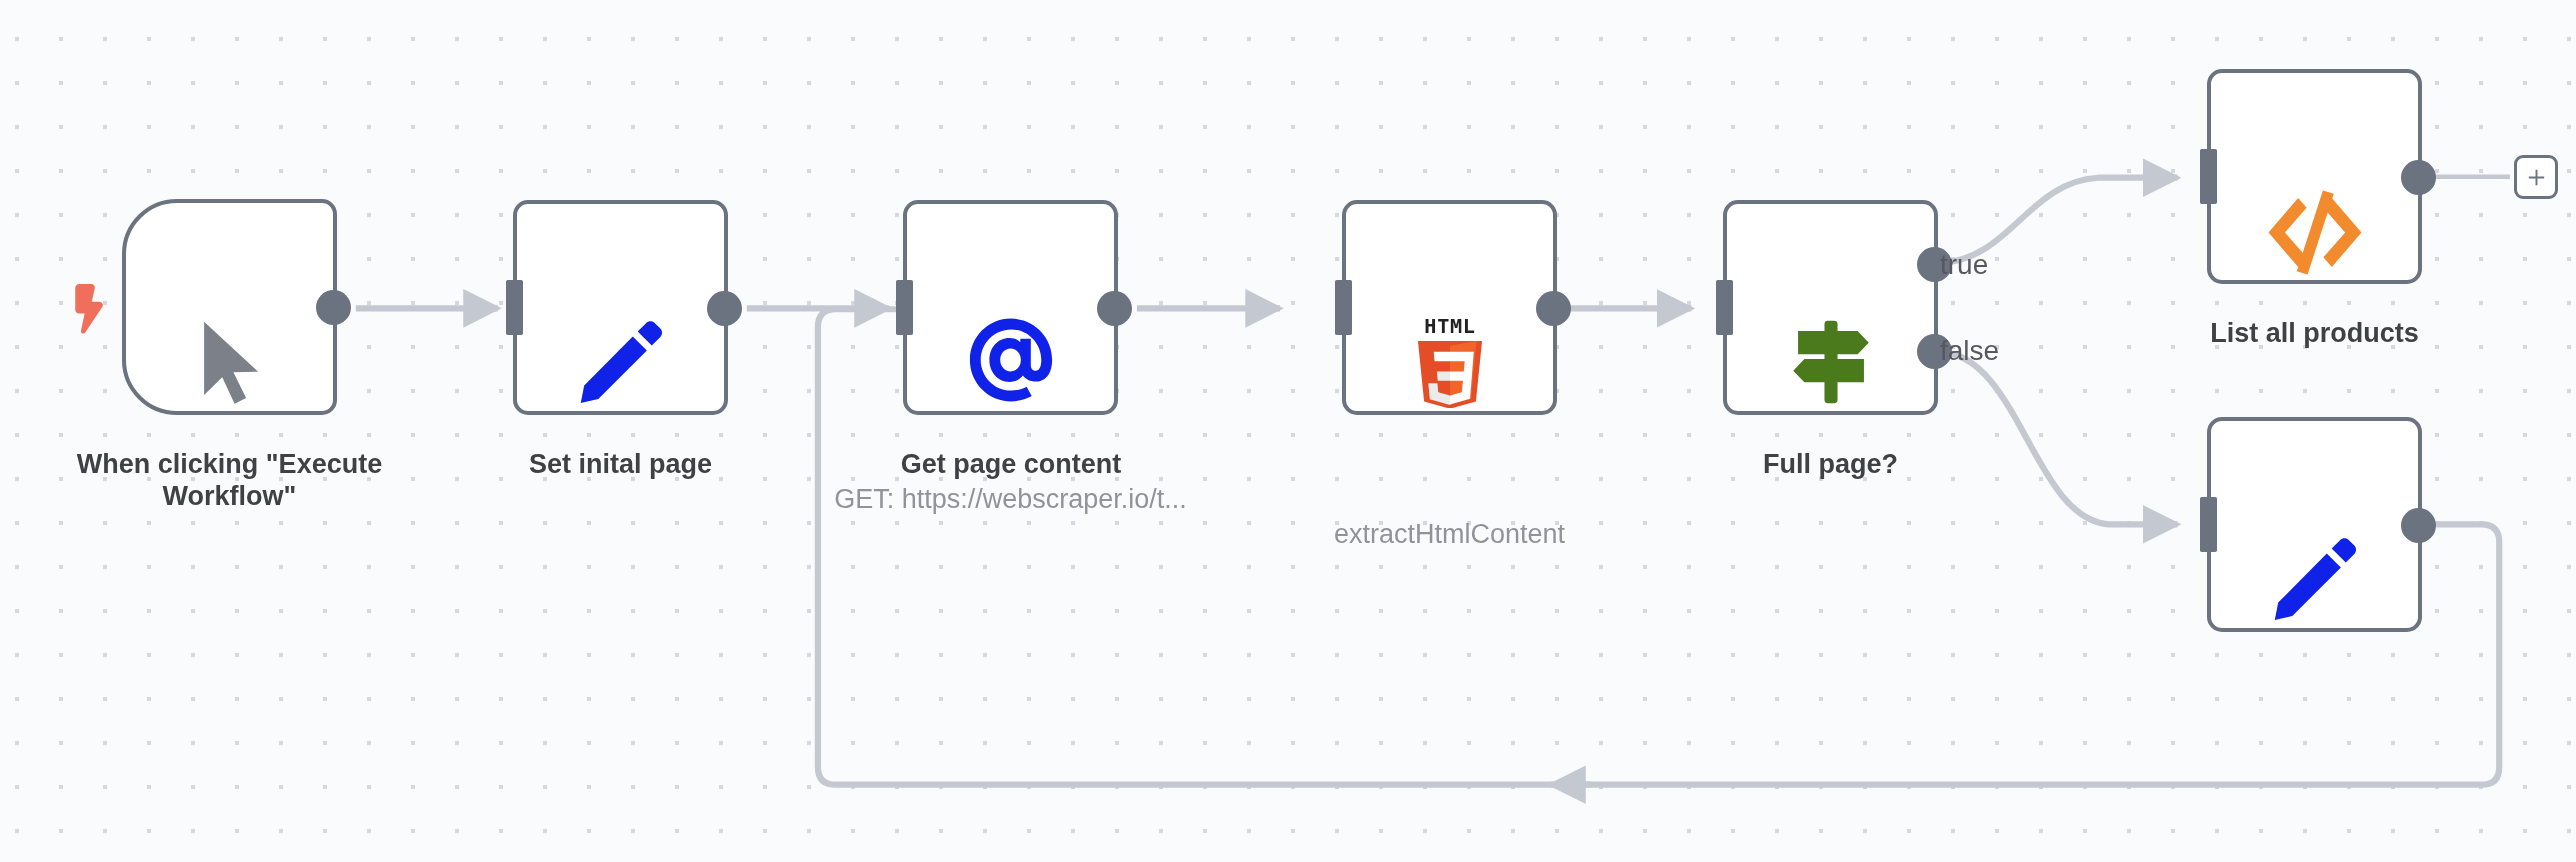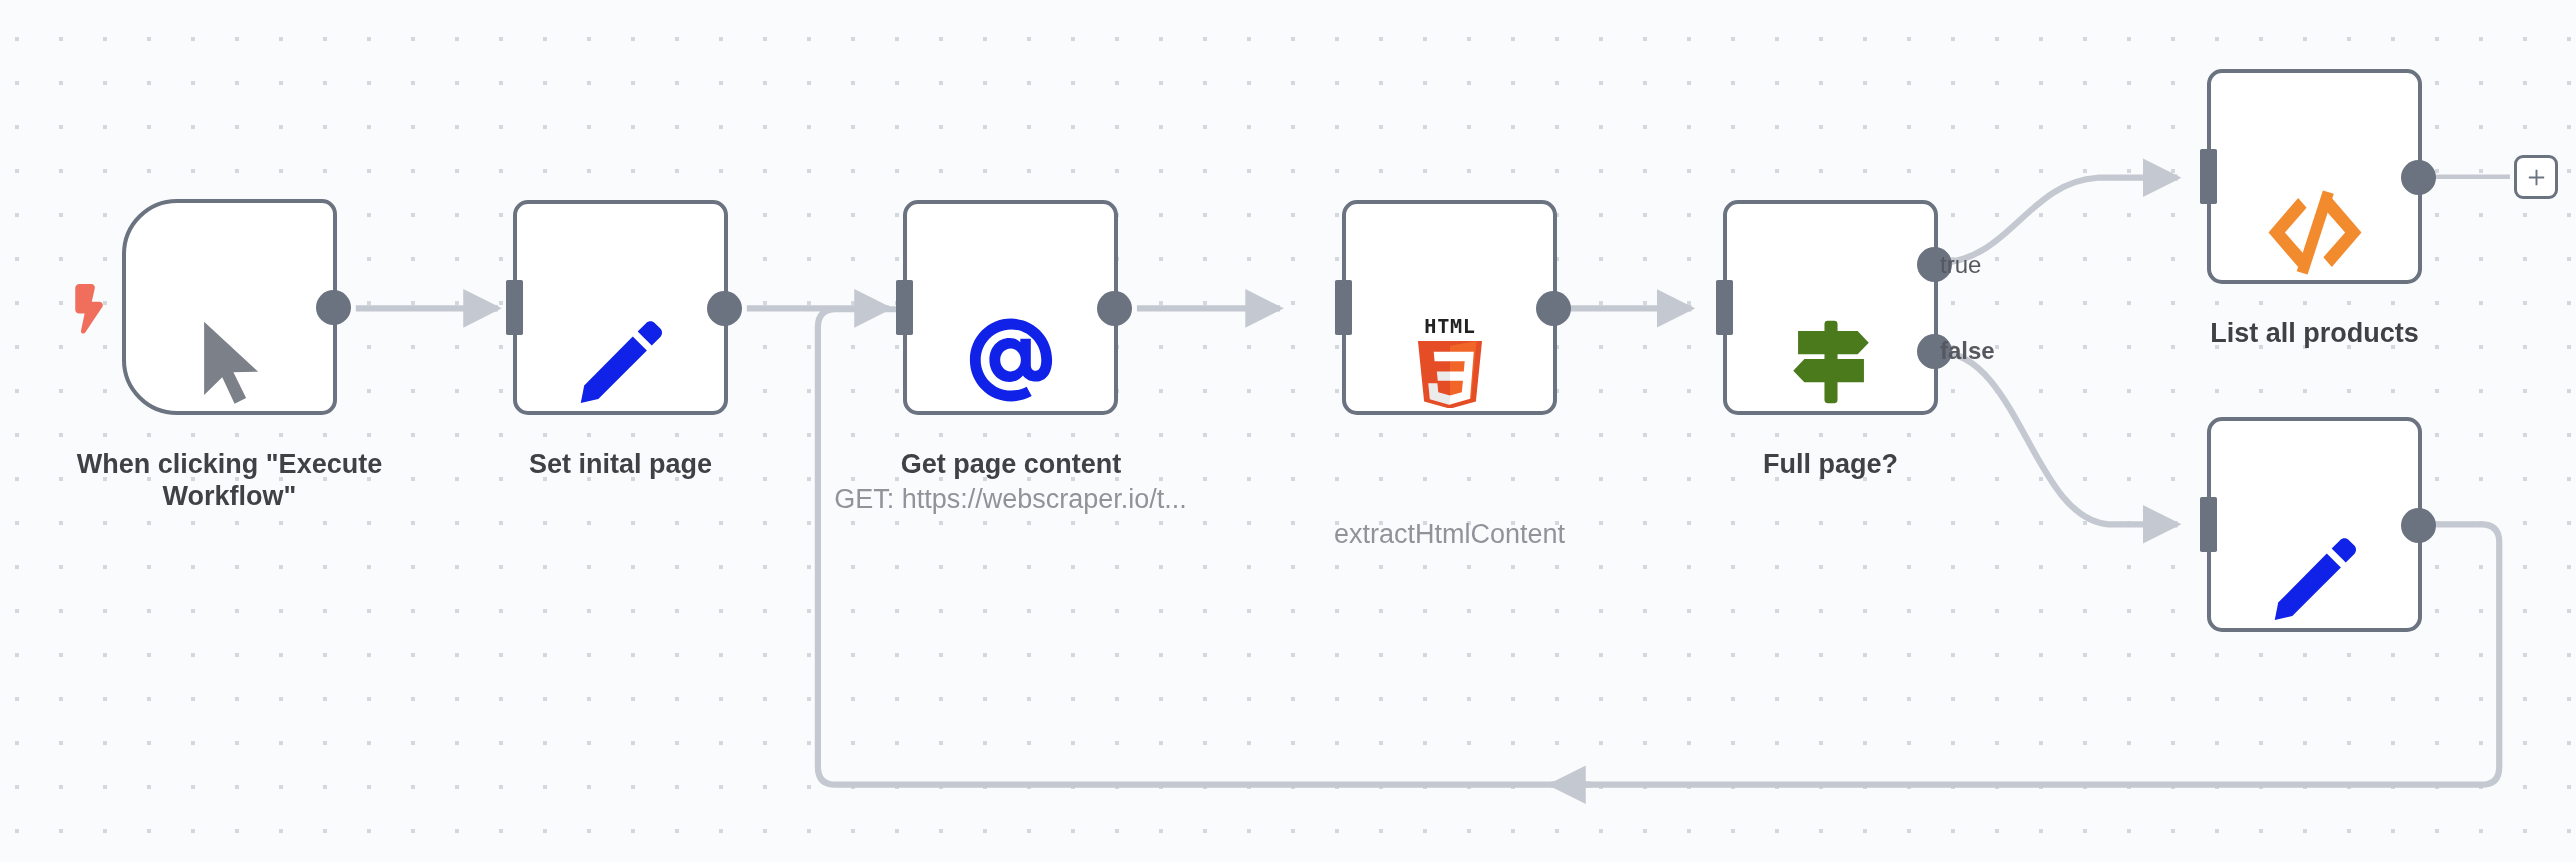--- a/index.html
+++ b/index.html
@@ -57,24 +57,24 @@
     position: absolute;
     width: 35px;
     height: 35px;
     background: #6b7280;
     border-radius: 50%;
     right: -18px;
     top: 50%;
     margin-top: -17px;
   }
   .port-out.slot-true { top: 29%; }
-  .port-out.slot-false { top: 71%; font-weight: bold; }
+  .port-out.slot-false { top: 71%; }
   .port-label {
     position: absolute;
-    font-size: 24px;
+    font-size: 28px;
     color: #55585e;
     white-space: nowrap;
     left: 23px;
     top: 50%;
     transform: translateY(-50%);
   }
   .node-caption {
     position: absolute;
     text-align: center;
     font-size: 27px;

